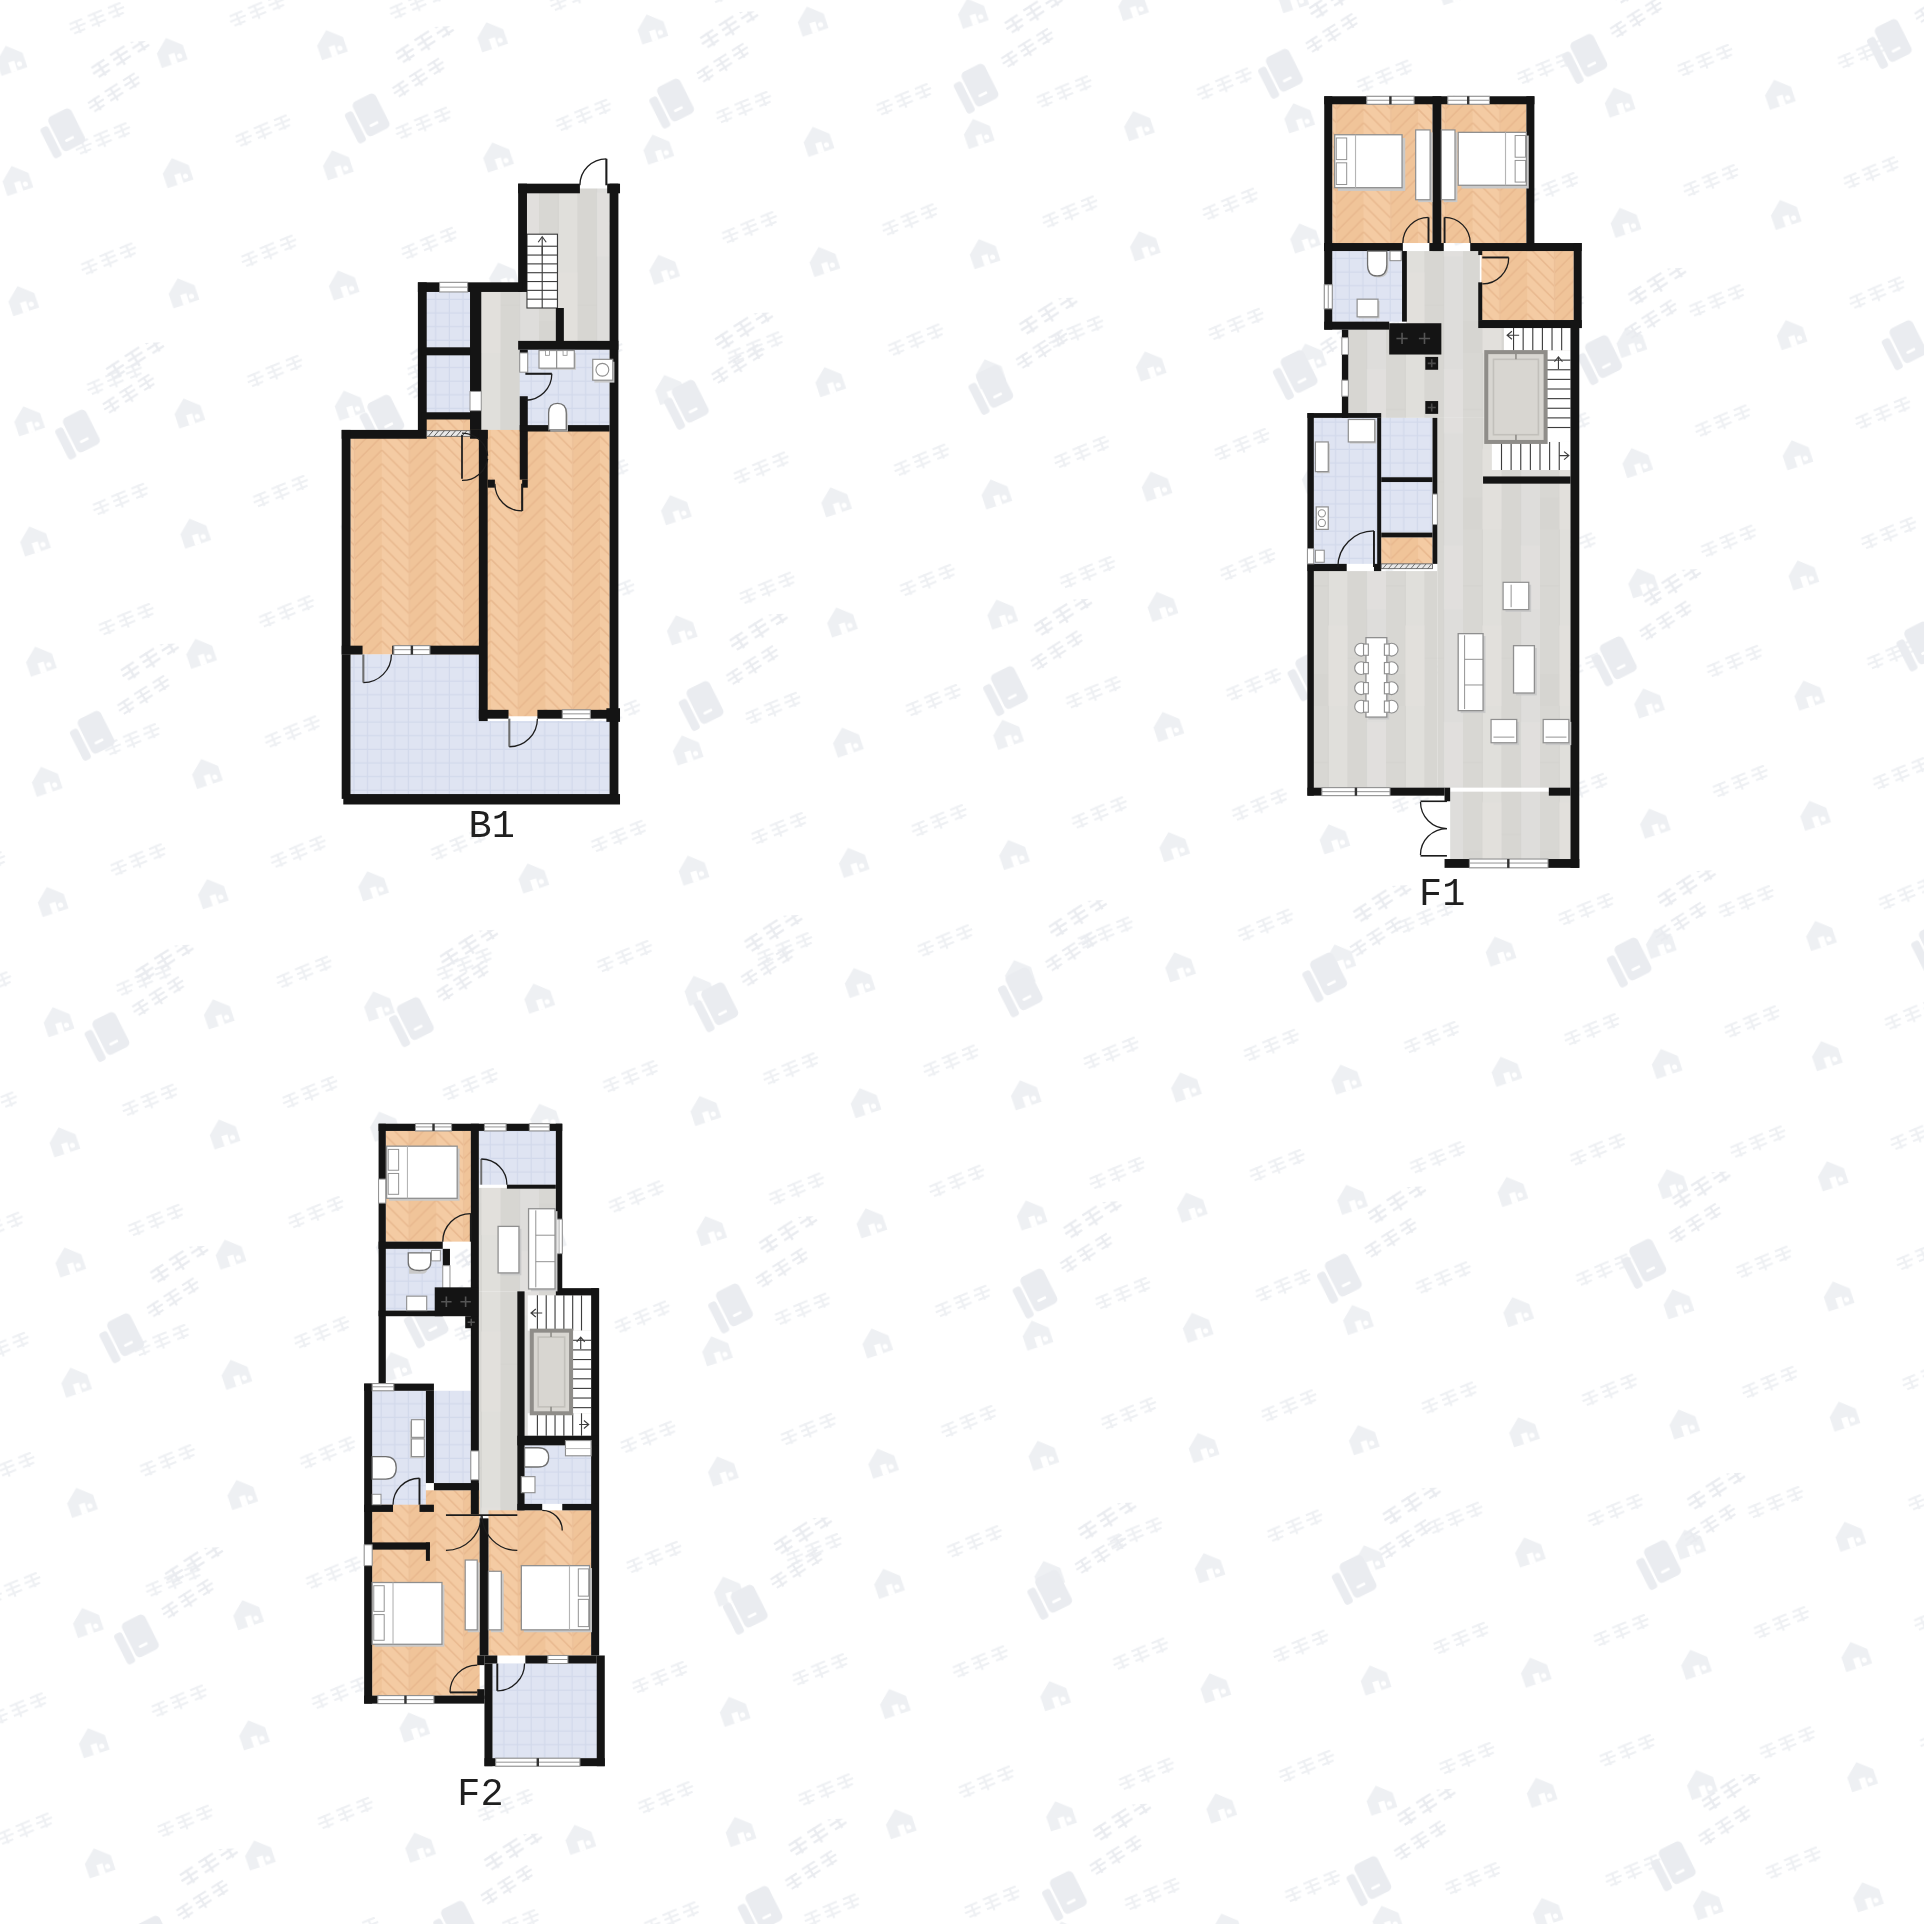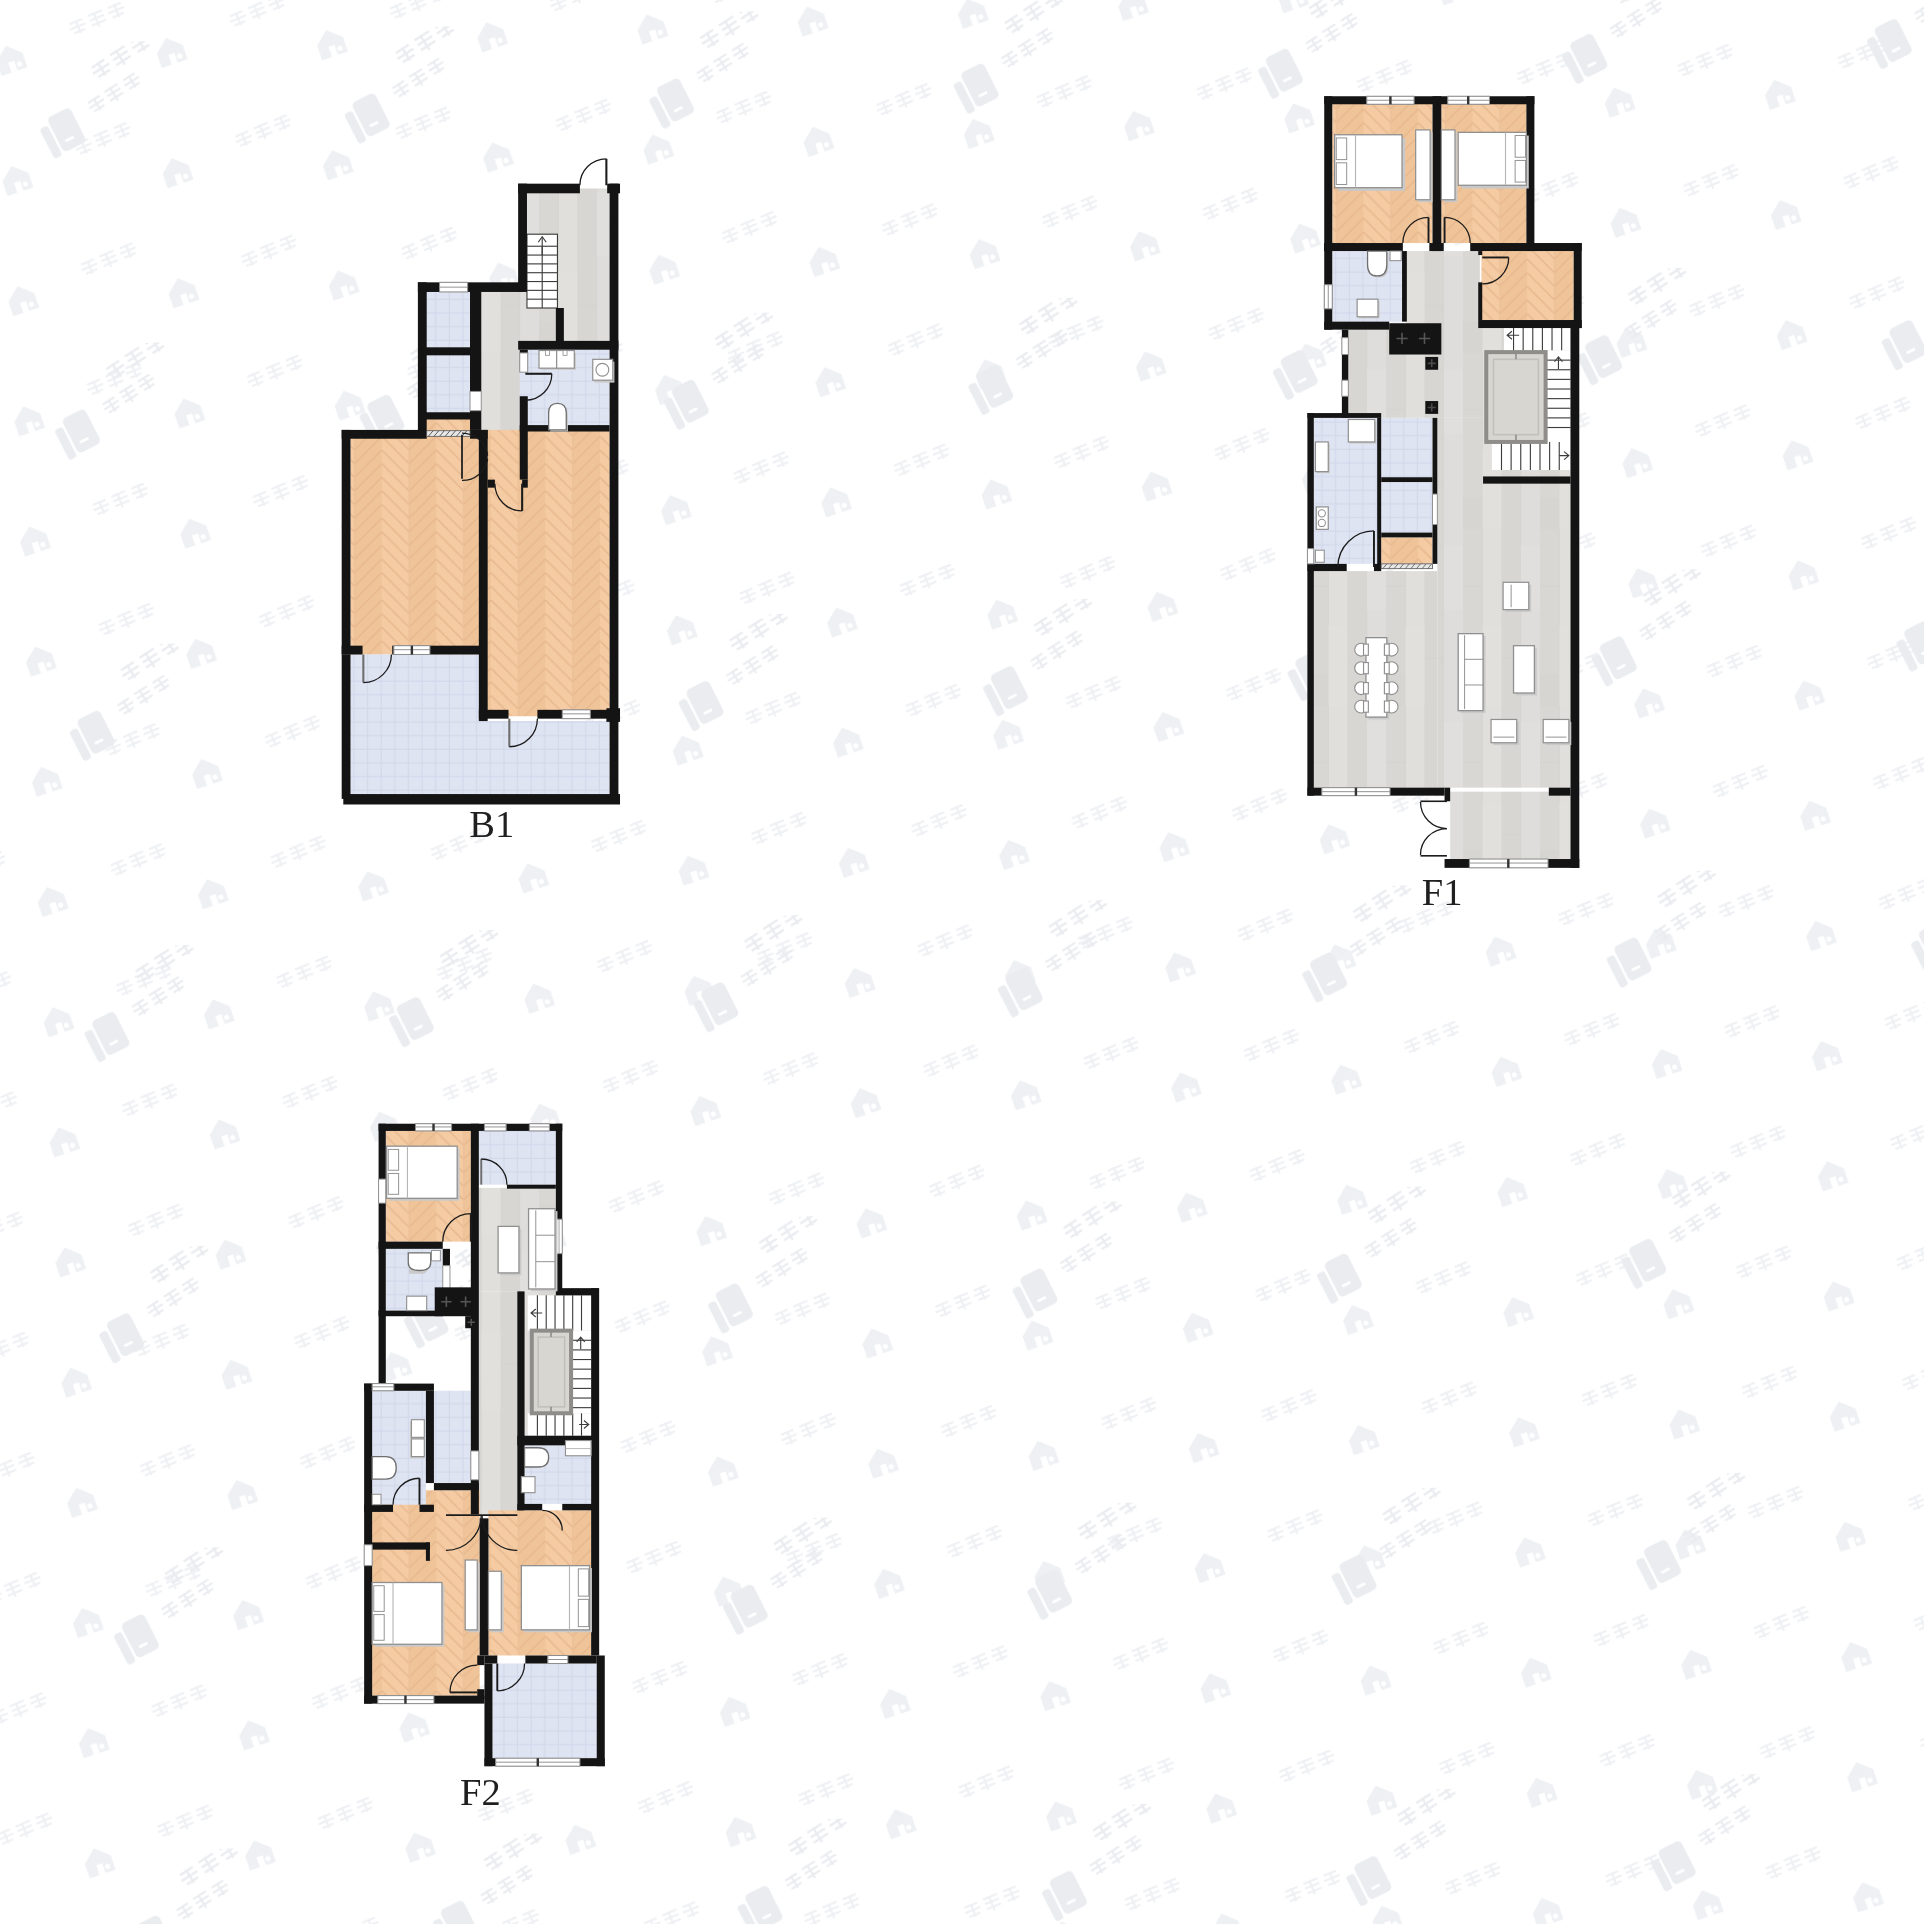--- a/index.html
+++ b/index.html
@@ -1,16 +1,16 @@
 <!DOCTYPE html>
 <html style="font-size:13px"><head>
 <meta charset="utf-8">
 <style>
 html,body{margin:0;padding:0;background:#ffffff;}
-#page{width:1596px;height:1925px;position:relative;font-family:Liberation Serif, serif;}
+#page{width:1596px;height:1925px;position:relative;font-family:Liberation Mono, monospace;}
 </style>
 </head>
 <body>
 <div id="page">
 <svg width="1925" height="1925" viewBox="0 0 2400 2400">
 <defs>
 
   <pattern id="herrL" width="68" height="34" patternUnits="userSpaceOnUse">
     <rect width="34" height="34" fill="#f4cba3"></rect>
     <rect x="34" width="34" height="34" fill="#f0c499"></rect>

